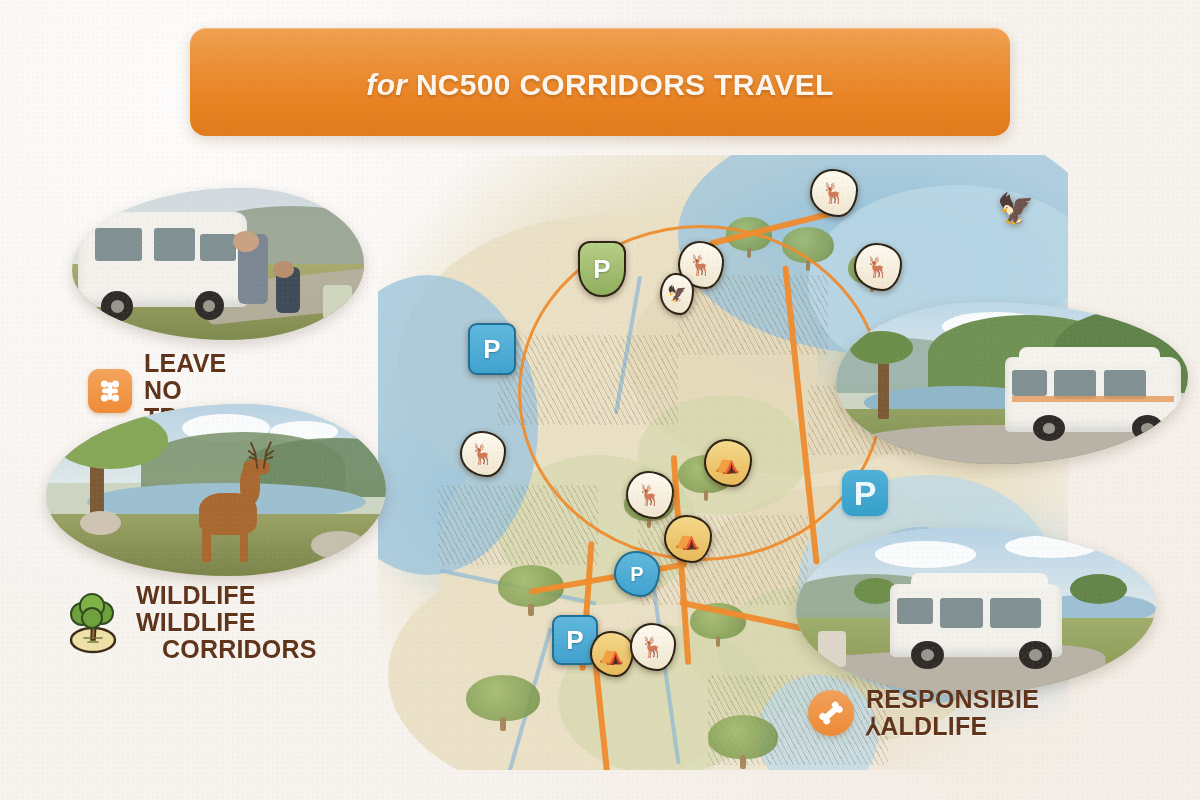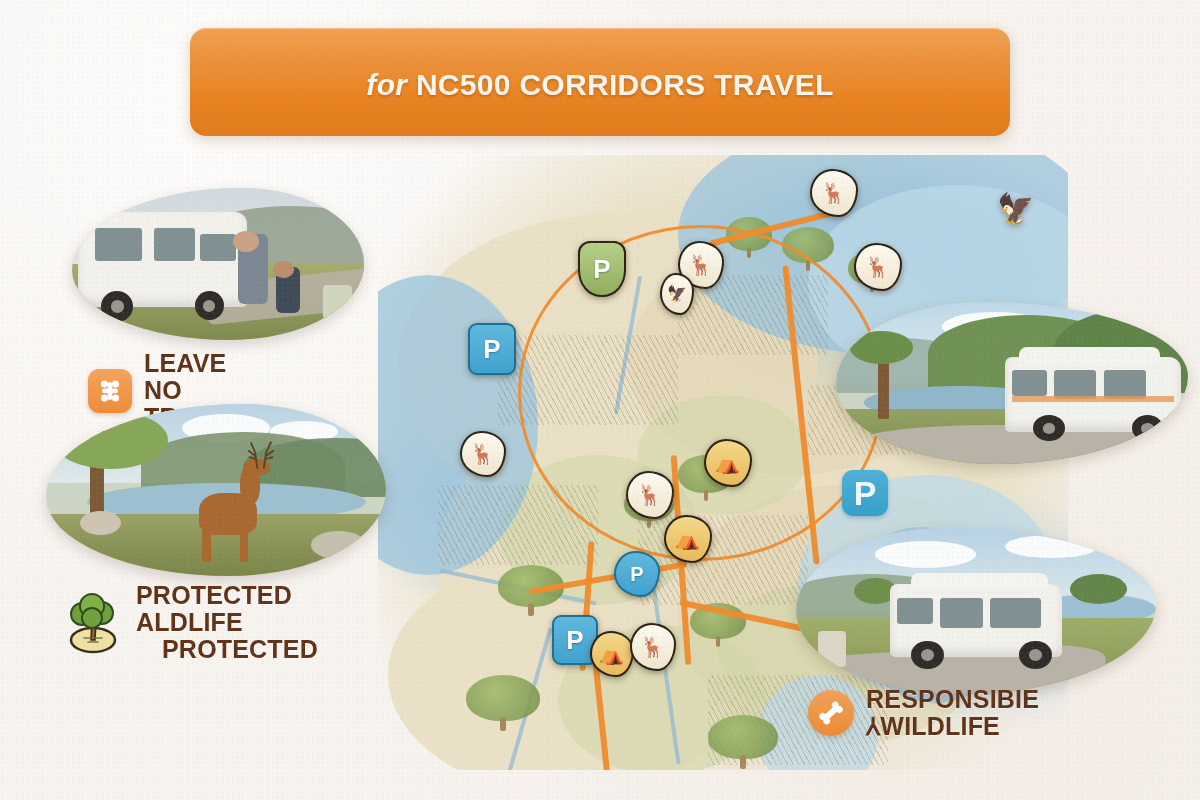--- a/index.html
+++ b/index.html
@@ -366,22 +366,22 @@
           <ellipse cx="31" cy="48" rx="22" ry="12" fill="#efe0a8" stroke="#3b2c16" stroke-width="2.5"></ellipse>
           <path d="M29 48 L30 28 L34 28 L33 48 Z" fill="#8a6336" stroke="#3b2c16" stroke-width="1.6"></path>
           <circle cx="20" cy="22" r="11" fill="#6fa03e" stroke="#2f4a1c" stroke-width="2"></circle>
           <circle cx="40" cy="21" r="11" fill="#6fa03e" stroke="#2f4a1c" stroke-width="2"></circle>
           <circle cx="30" cy="14" r="12" fill="#7cb246" stroke="#2f4a1c" stroke-width="2"></circle>
           <circle cx="30" cy="26" r="10" fill="#6fa03e" stroke="#2f4a1c" stroke-width="2"></circle>
           <path d="M22 46 h7 M33 46 h7 M26 50 h10" stroke="#6f7a3a" stroke-width="1.6" stroke-linecap="round"></path>
         </svg>
       </span>
       <span class="cap-text two">
-        <span>PROTECTED ALDLIFE</span><br>
-        <span style="display:inline-block;padding-left:26px;">PROTECTED</span>
+        <span>WILDLIFE WILDLIFE</span><br>
+        <span style="display:inline-block;padding-left:26px;">CORRIDORS</span>
       </span>
     </div>
   </div>
 
   <div class="card">
     <div class="photo photo-blob-r" style="left:836px;top:302px;width:352px;height:162px;position:absolute;">
       <div class="sky" style="height:50%;background:linear-gradient(180deg,#bdd8e8,#e2ecef);"></div>
       <div class="cloud" style="left:30%;top:6%;width:30%;height:18%;"></div>
       <div class="hill" style="left:-4%;top:22%;width:44%;height:34%;background:#9ab0a6;opacity:.9;"></div>
       <div class="hill" style="left:26%;top:8%;width:56%;height:48%;background:#6f9154;"></div>
@@ -432,21 +432,21 @@
         <svg width="32" height="32" viewBox="0 0 32 32" aria-hidden="true">
           <g fill="#ffffff" transform="rotate(-42 16 16)">
             <rect x="6" y="13" width="20" height="6" rx="3"></rect>
             <circle cx="7.5" cy="13" r="3.4"></circle>
               <circle cx="7.5" cy="19" r="3.4"></circle>
             <circle cx="24.5" cy="13" r="3.4"></circle>
               <circle cx="24.5" cy="19" r="3.4"></circle>
           </g>
         </svg>
       </span>
-      <span class="cap-text">RESPONSIBIE ⅄WILDLIFE</span>
+      <span class="cap-text">RESPONSIBIE ⅄ALDLIFE</span>
     </div>
   </div>
 
   <div class="banner">
     <div class="banner-line2">
       <span class="pre">for</span>
       <span>NC500 CORRIDORS TRAVEL</span>
     </div>
   </div>
 

